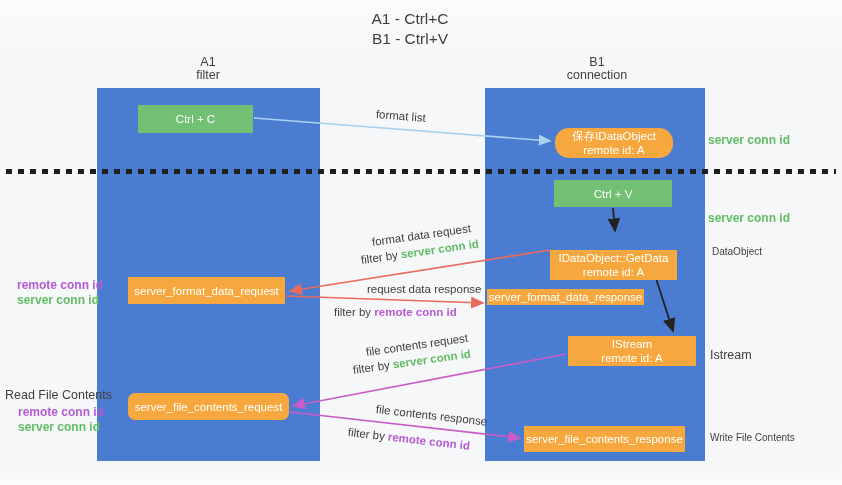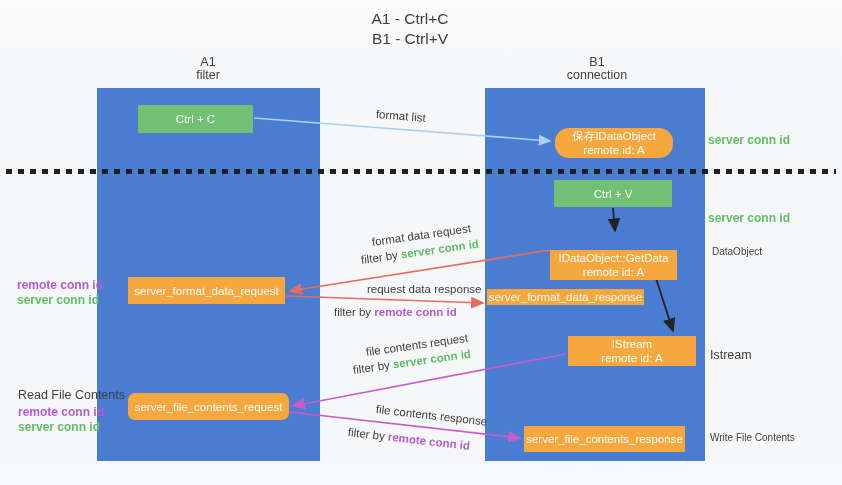--- a/index.html
+++ b/index.html
@@ -158,17 +158,17 @@
 
   <div class="abs lbl bold green-text" style="left:708px; top:133px;">server conn id</div>
   <div class="abs lbl bold green-text" style="left:708px; top:211px;">server conn id</div>
   <div class="abs lbl" style="left:712px; top:246px; font-size:10px;">DataObject</div>
   <div class="abs lbl" style="left:710px; top:348px; font-size:12.5px;">Istream</div>
   <div class="abs lbl" style="left:710px; top:432px; font-size:10px;">Write File Contents</div>
 
   <div class="abs lbl bold purple-text" style="left:17px; top:278px;">remote conn id</div>
   <div class="abs lbl bold green-text" style="left:17px; top:293px;">server conn id</div>
 
-  <div class="abs lbl" style="left:18px; top:388px; font-size:12.5px;">Read File Contents</div>
+  <div class="abs lbl" style="left:5px; top:388px; font-size:12.5px;">Read File Contents</div>
   <div class="abs lbl bold purple-text" style="left:18px; top:405px;">remote conn id</div>
   <div class="abs lbl bold green-text" style="left:18px; top:420px;">server conn id</div>
 
 </div>
 
 </body></html>

